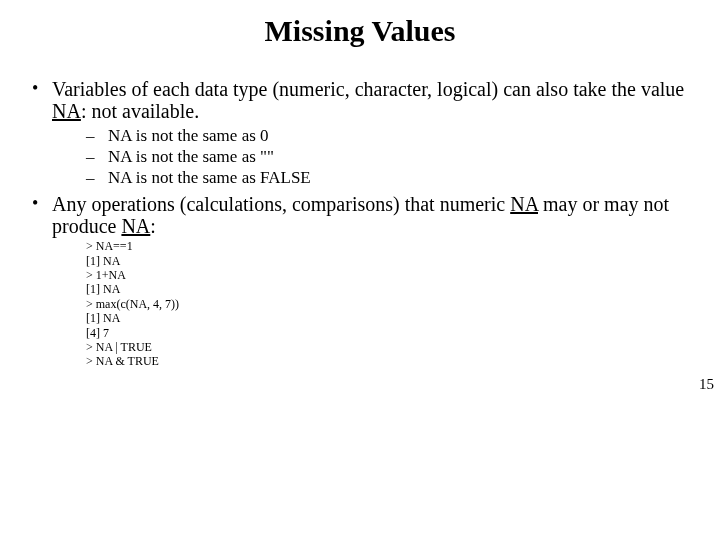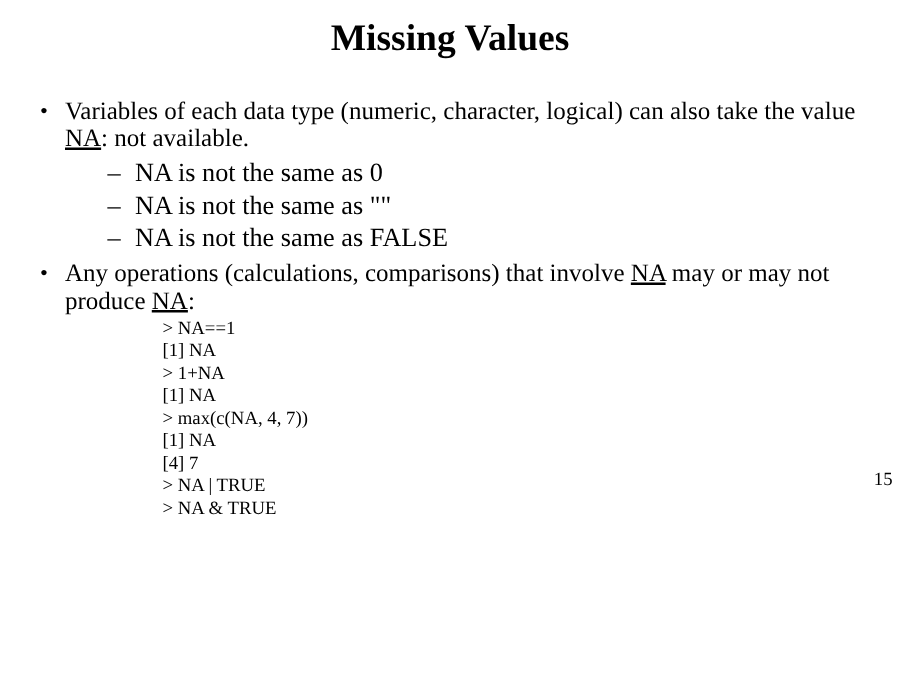--- a/index.html
+++ b/index.html
@@ -46,32 +46,32 @@
     font-size: 18px;
   }
   ul.level2 {
     list-style: none;
     margin: 2px 0 4px 0;
     padding: 0 0 0 34px;
   }
   ul.level2 > li {
     position: relative;
     padding-left: 22px;
-    font-size: 21px;
+    font-size: 17px;
     line-height: 1.25;
   }
   ul.level2 > li::before {
     content: "–";
     position: absolute;
     left: 0;
     top: 0;
   }
   .codeblock {
-    margin: 2px 0 0 78px;
-    font-size: 15px;
+    margin: 2px 0 0 34px;
+    font-size: 12px;
     line-height: 1.2;
   }
   .codeblock > div {
     white-space: pre;
   }
   .na-underline {
     text-decoration: underline;
   }
   .pagenum {
     position: absolute;
@@ -90,21 +90,21 @@
   <ul class="level1">
     <li>
       <span>Variables of each data type (numeric, character, logical) can also take the value </span><span class="na-underline">NA</span><span>: not available.</span>
       <ul class="level2">
         <li>NA is not the same as 0</li>
         <li>NA is not the same as ""</li>
         <li>NA is not the same as FALSE</li>
       </ul>
     </li>
     <li>
-      <span>Any operations (calculations, comparisons) that involve </span><span class="na-underline">NA</span><span> may or may not produce </span><span class="na-underline">NA</span><span>:</span>
+      <span>Any operations (calculations, comparisons) that numeric </span><span class="na-underline">NA</span><span> may or may not produce </span><span class="na-underline">NA</span><span>:</span>
       <div class="codeblock">
         <div>&gt; NA==1</div>
         <div>[1] NA</div>
         <div>&gt; 1+NA</div>
         <div>[1] NA</div>
         <div>&gt; max(c(NA, 4, 7))</div>
         <div>[1] NA</div>
         <div>[4] 7</div>
         <div>&gt; NA | TRUE</div>
         <div>&gt; NA &amp; TRUE</div>

